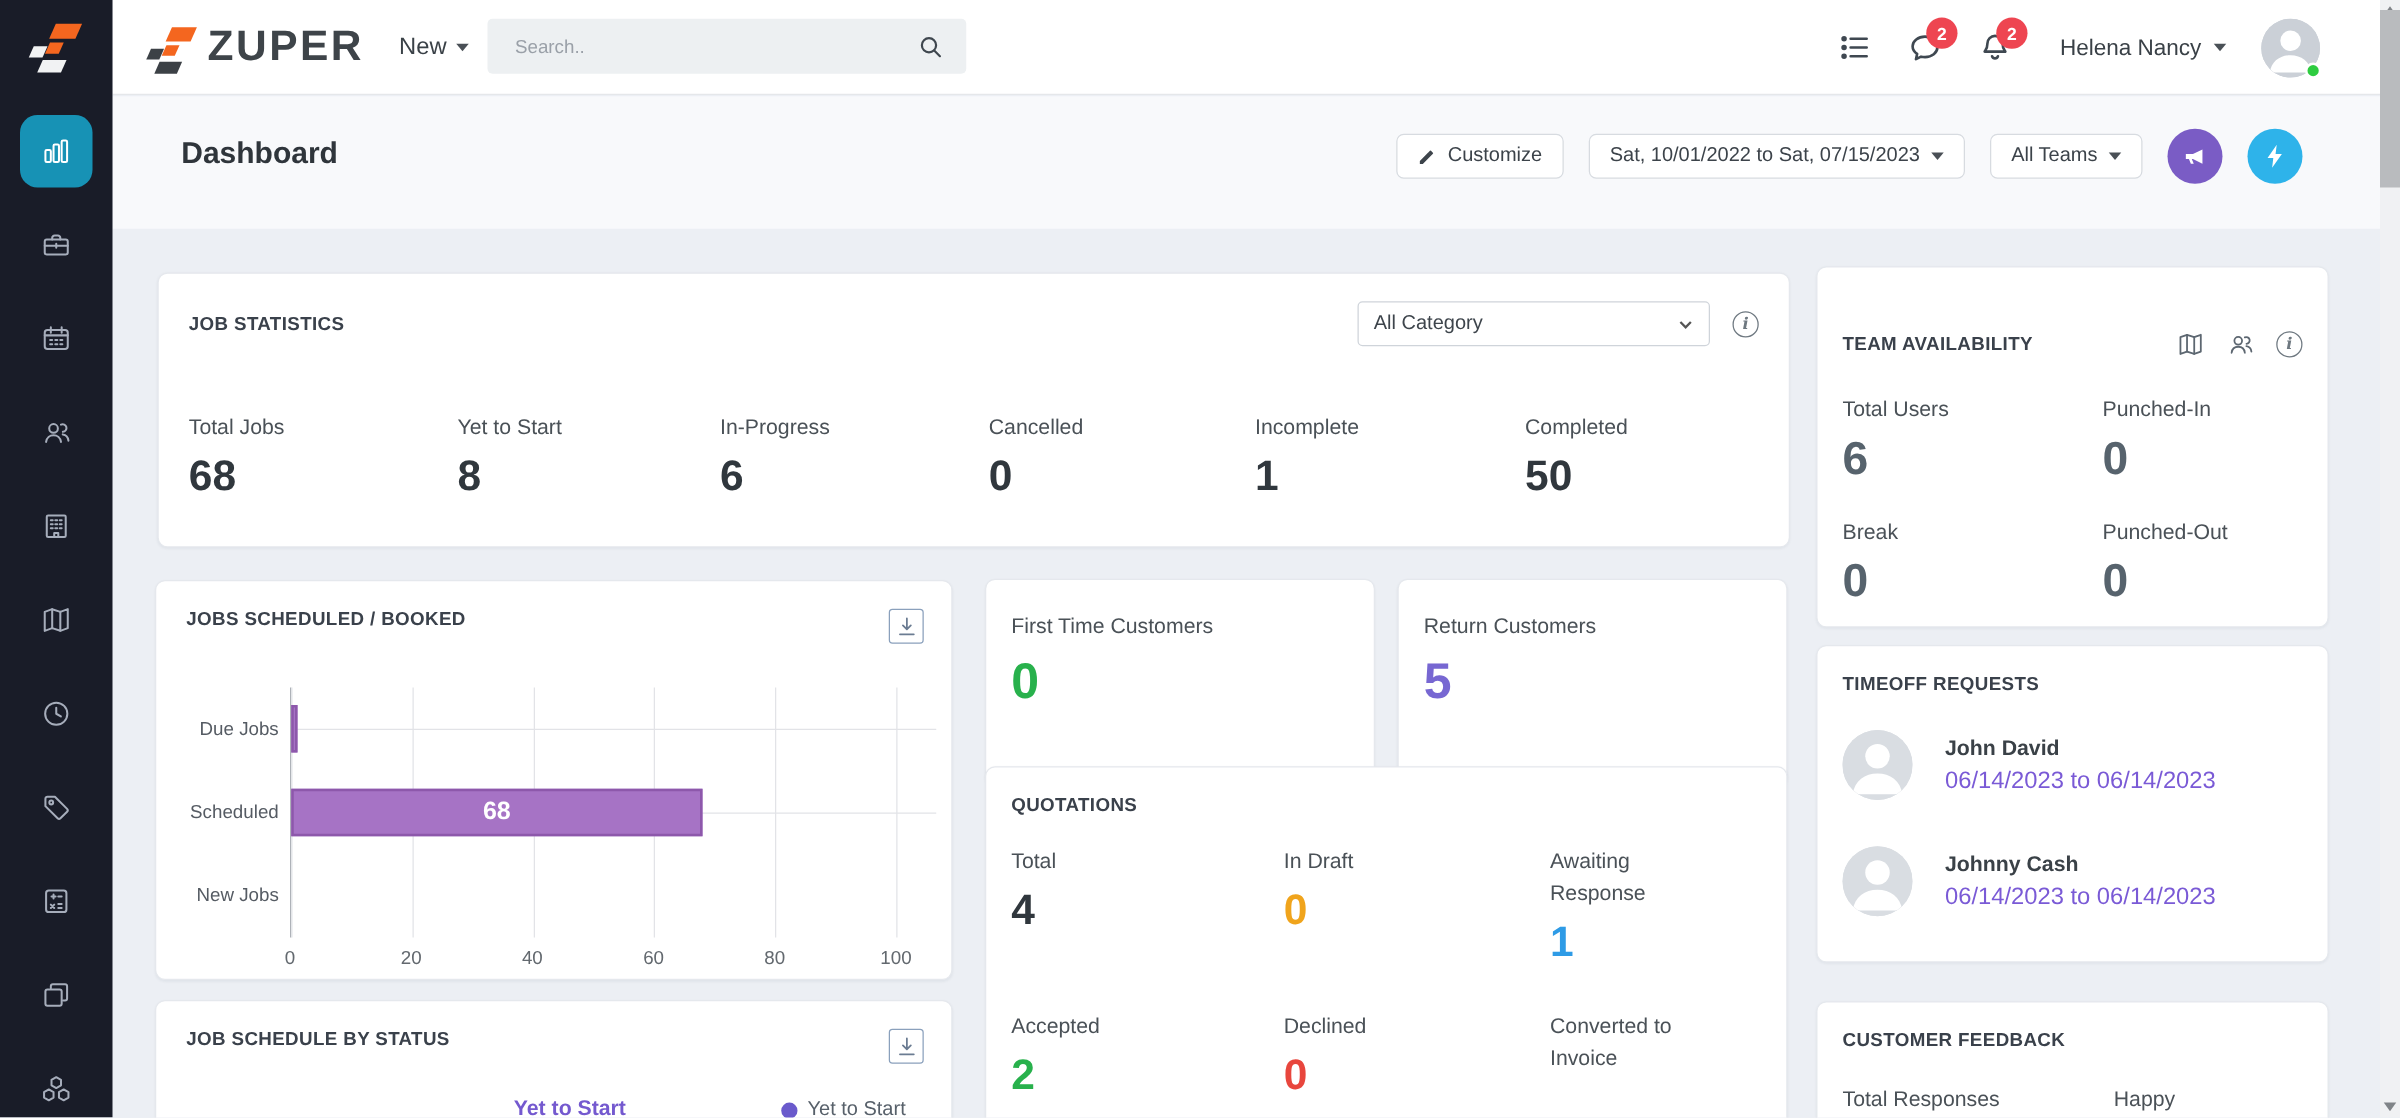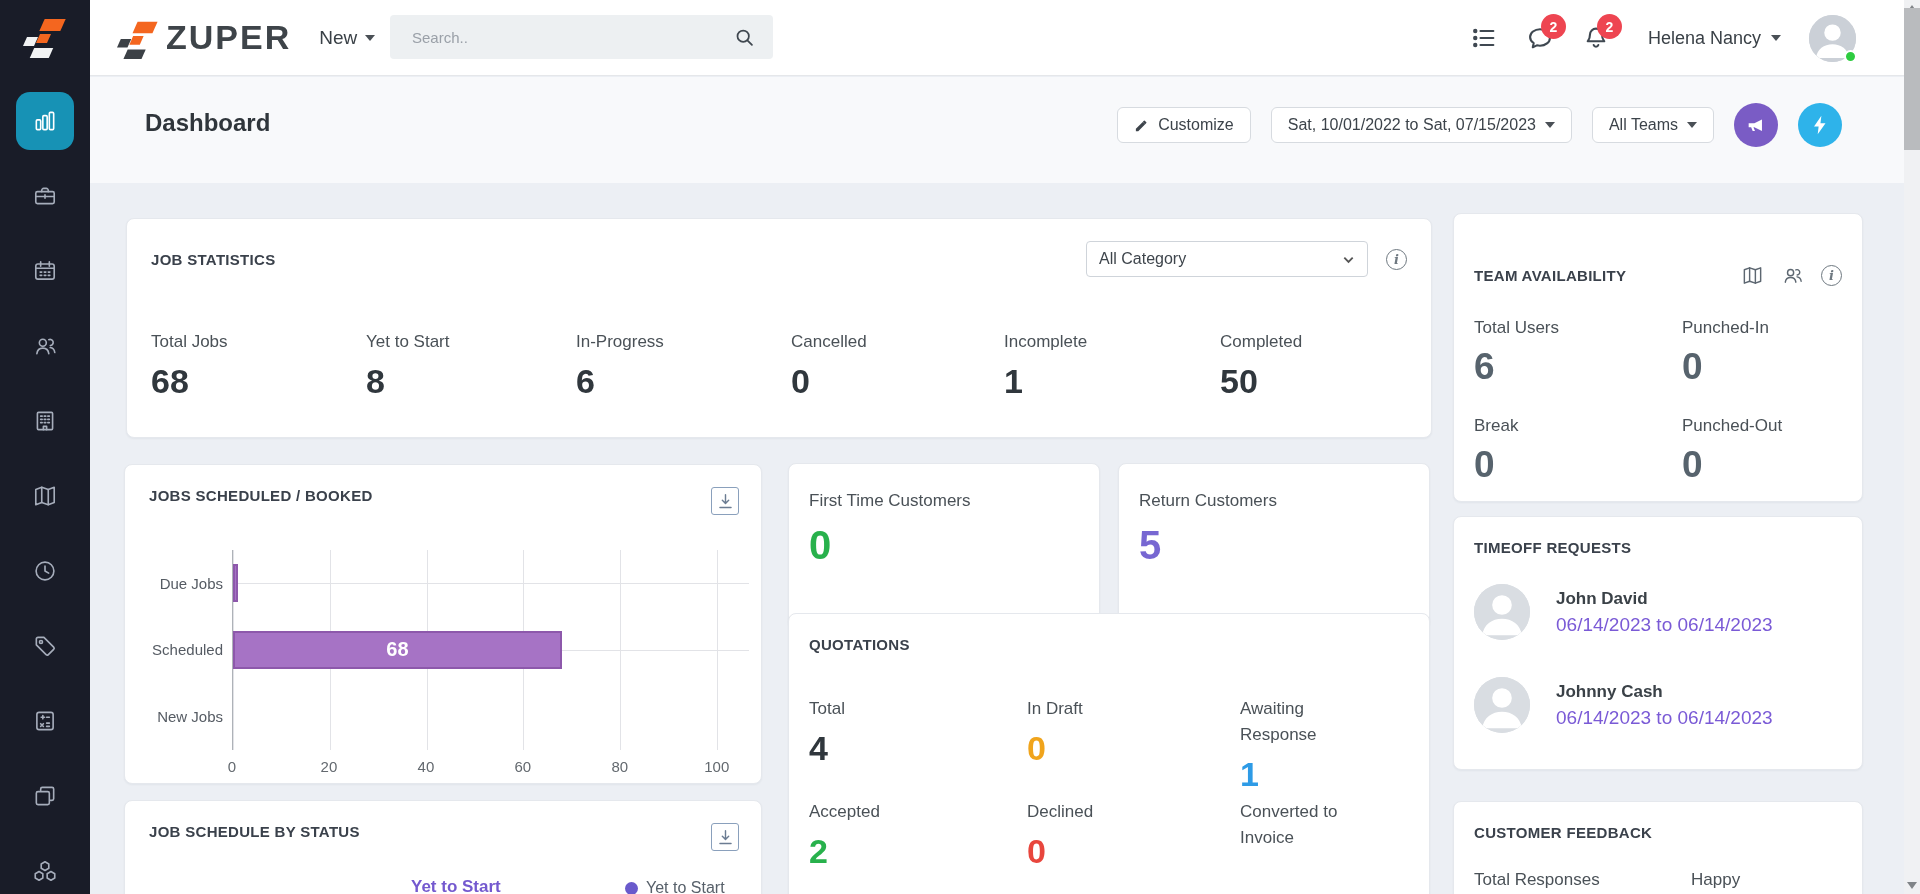--- a/index.html
+++ b/index.html
@@ -90,21 +90,21 @@
 
   
   #card-ftc { left:698px; top:280px; width:312px; height:166px; padding:24px 20px; }
   #card-rc  { left:1028px; top:280px; width:312px; height:166px; padding:24px 20px; }
   .big-num { font-size:40px; font-weight:700; line-height:50px; margin-top:6px; }
   .green { color:#28b14c; } .purplev { color:#7767d2; } .orange { color:#f0a41c; }
   .blue { color:#2e9be6; } .red { color:#e8463d; } .dark { color:#30373d; }
 
   
   #card-quotes { left:698px; top:430px; width:642px; height:340px; padding:22px 20px; }
-  .q-grid { display:grid; grid-template-columns:218px 213px 1fr; row-gap:3px; margin-top:42px; }
+  .q-grid { display:grid; grid-template-columns:218px 213px 1fr; row-gap:32px; margin-top:22px; }
   .q-label-narrow { max-width:125px; }
 
   
   #card-team { left:1363px; top:30px; width:410px; height:289px; padding:22px 20px; }
   .team-head { display:flex; justify-content:space-between; align-items:center;margin-top:28px; }
   .team-head-icons { display:flex; align-items:center; gap:17px; }
   .team-head-icons svg { width:23px; height:23px; stroke:#5d6771; stroke-width:1.5; fill:none; stroke-linecap:round; stroke-linejoin:round; cursor:pointer; }
   .team-grid { display:grid; grid-template-columns:208px 1fr; row-gap:22px; margin-top:28px; }
   .team-num { font-size:37px; font-weight:700; color:#57636d; line-height:48px; margin-top:2px; }
 

